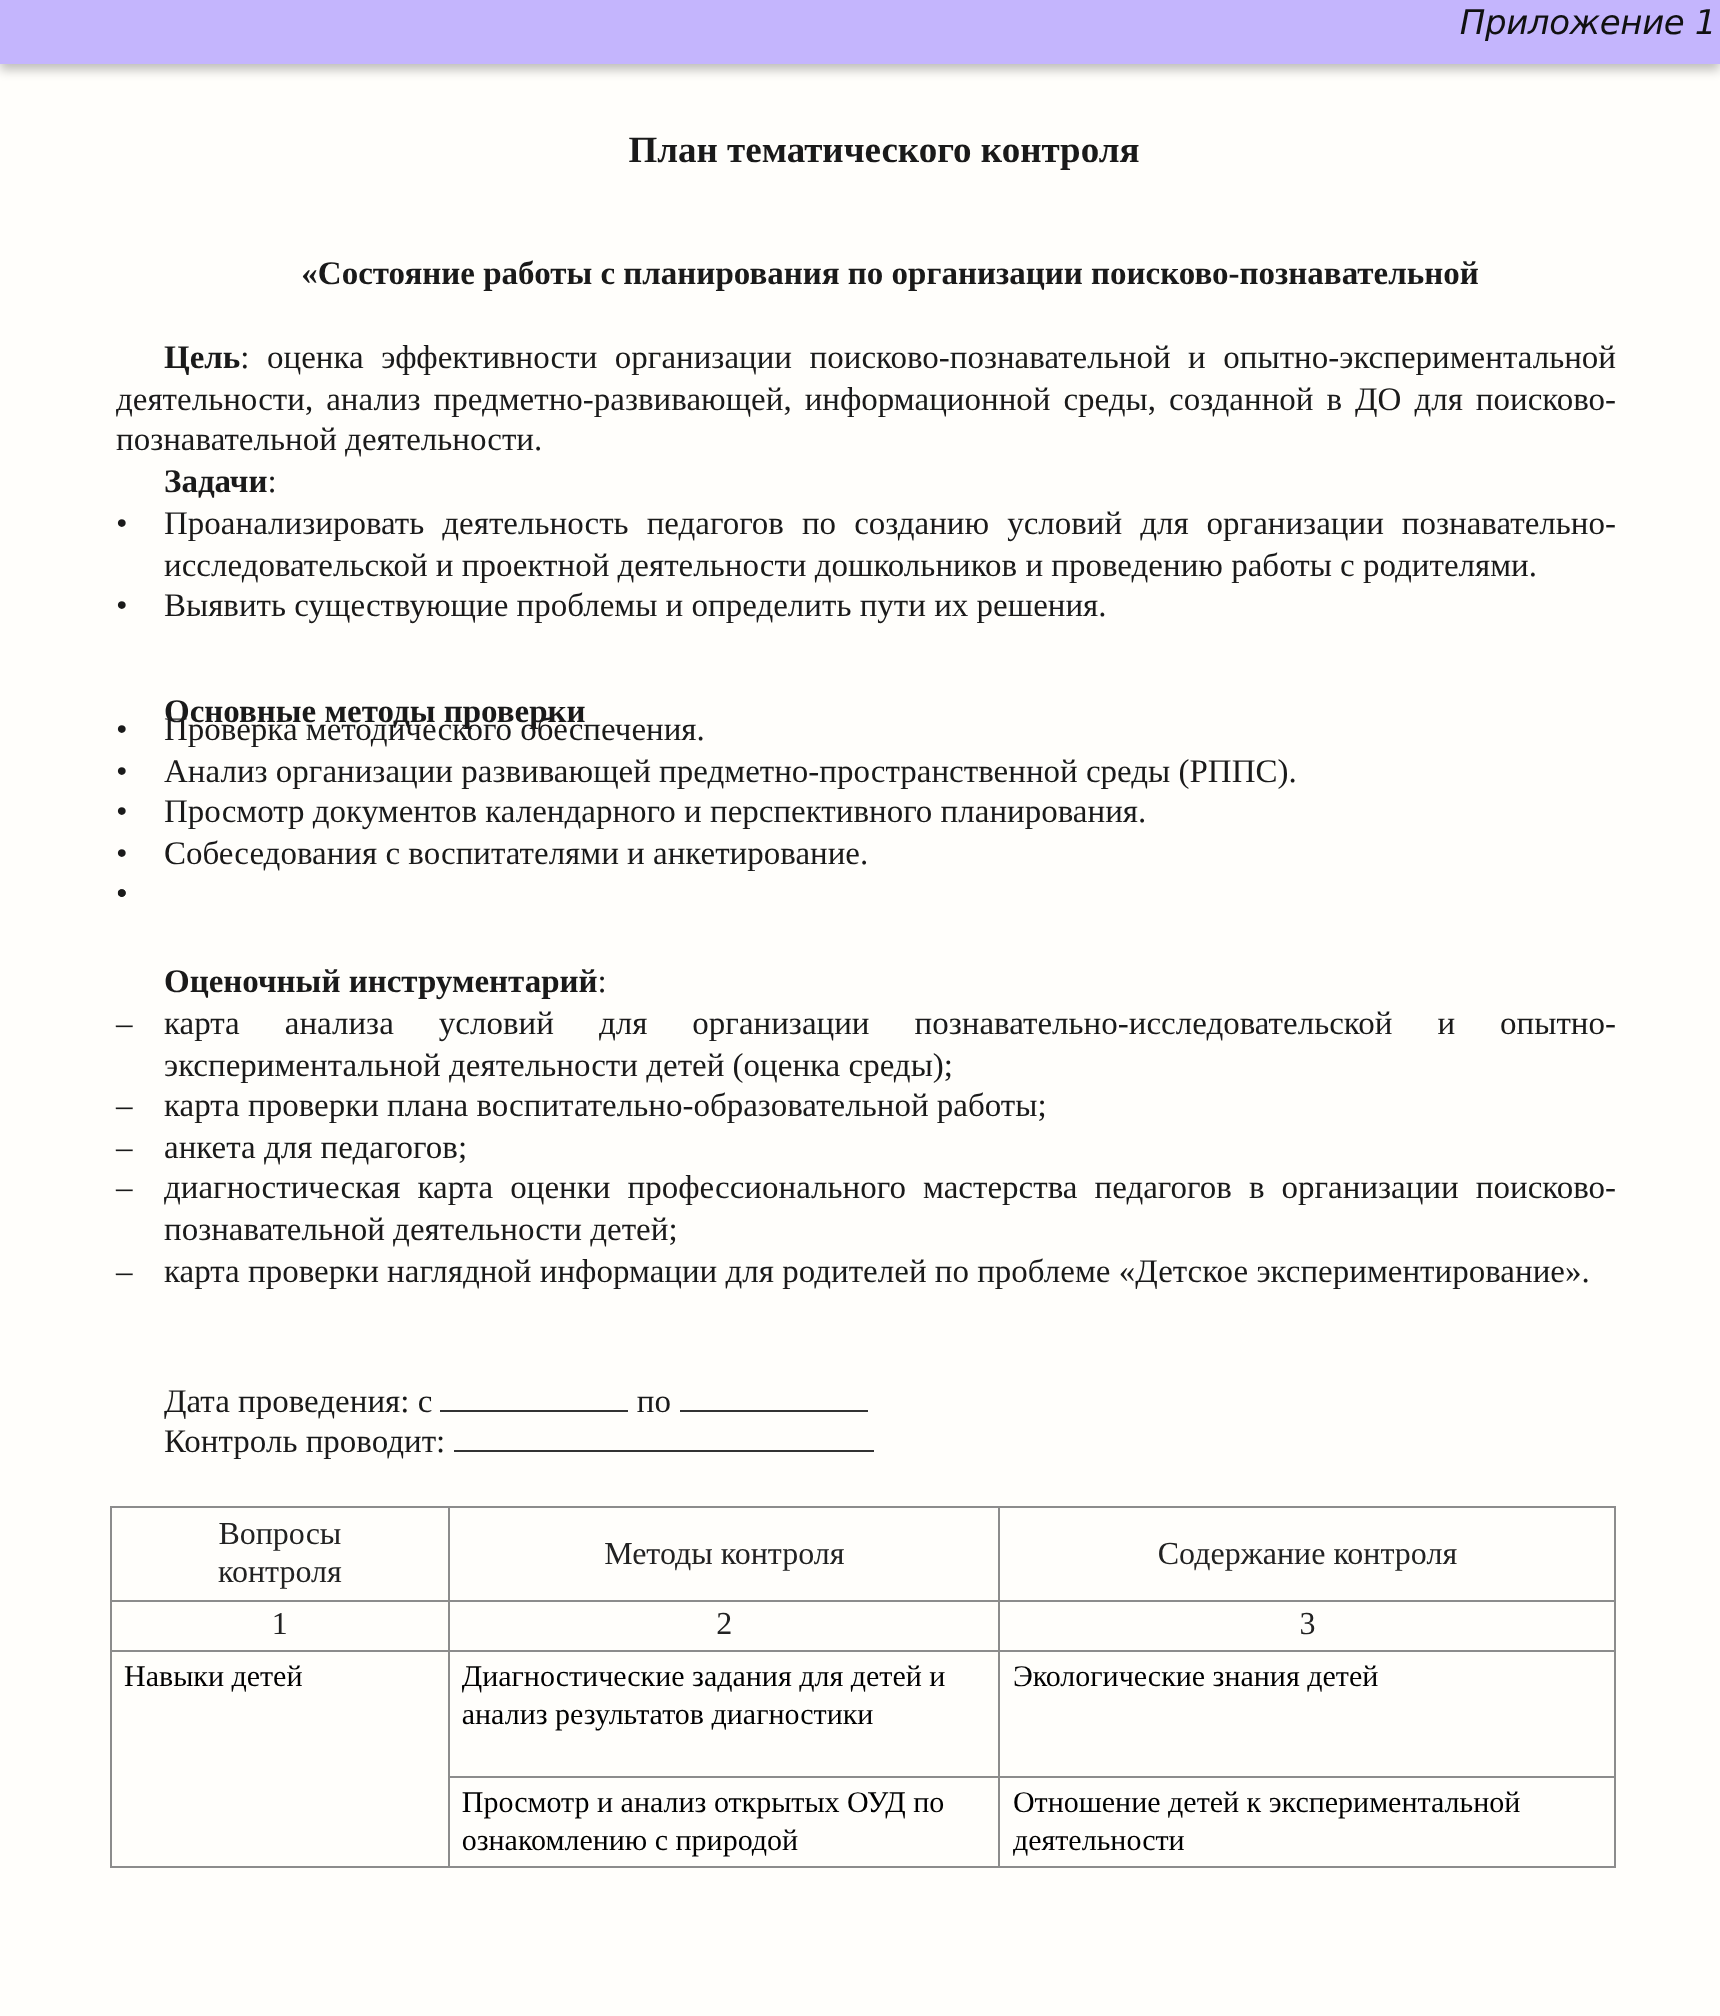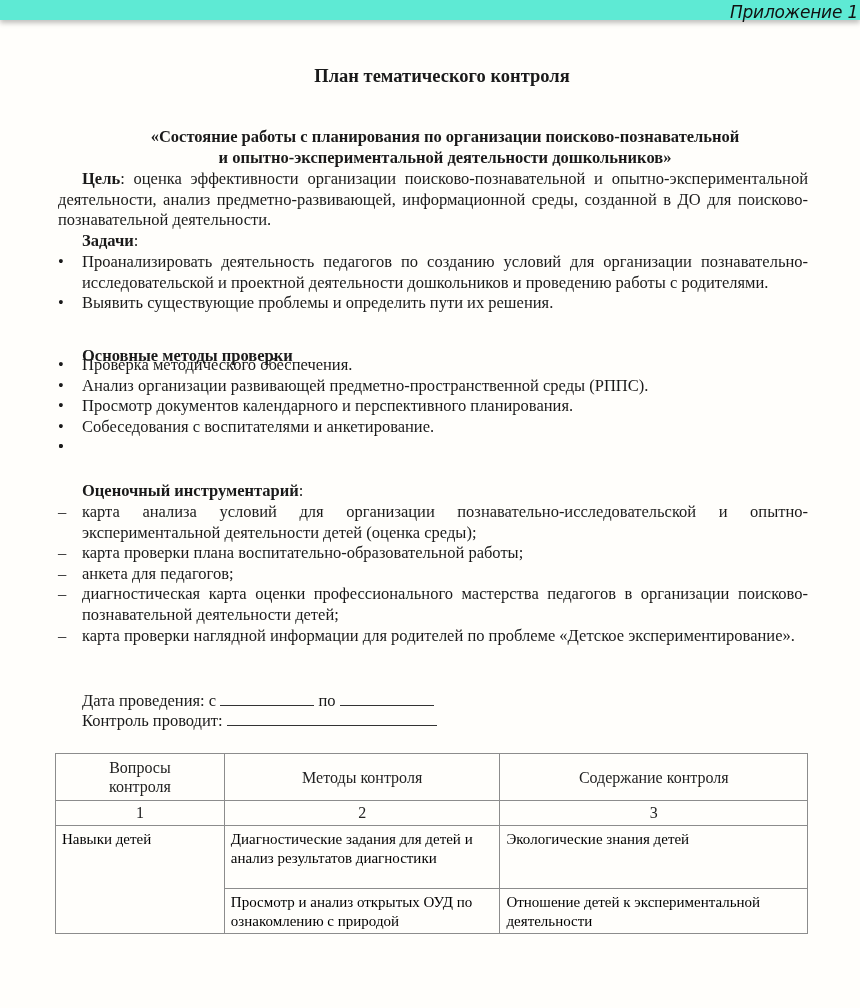--- a/index.html
+++ b/index.html
@@ -9,22 +9,22 @@
     font-family: "Liberation Serif", "DejaVu Serif", serif;
     color: #1a1a1a;
   }
   .bg-pattern {
     position: absolute; left: 0; top: 0; width: 860px; height: 1008px;
     background-image: radial-gradient(circle at 50% 50%, #fffefb 0, #fffefb 0);
     z-index: 0;
   }
   .bg-pattern svg { position: absolute; left: 0; top: 0; }
   .topbar {
-    position: absolute; left: 0; top: 0; width: 860px; height: 20px;
-    background: #5eead4;
+    position: absolute; left: 0; top: 0; width: 860px; height: 32px;
+    background: #c4b5fd;
     box-shadow: 0 3px 5px rgba(0,0,0,0.25);
     z-index: 2;
   }
   .appendix {
     position: absolute; right: 2px; top: 2px;
     font-family: "DejaVu Sans", sans-serif; font-style: italic;
     font-size: 17px; color: #111; letter-spacing: -0.2px;
   }
   .content { position: absolute; left: 0; top: 0; width: 860px; z-index: 1; }
   .title {
@@ -158,21 +158,20 @@
 <div class="topbar">
   <span class="appendix">Приложение 1</span>
 </div>
 
 <div class="content body-text">
 
   <div class="title">План тематического контроля</div>
 
   <div class="subtitle">
     <div>«Состояние работы с планирования по организации поисково-познавательной</div>
-    <div>и опытно-экспериментальной деятельности дошкольников»</div>
   </div>
 
   <div class="para" style="top:169px;">
     <b>Цель</b><span>: оценка эффективности организации поисково-познавательной и опытно-экспериментальной деятельности, анализ предметно-развивающей, информационной среды, созданной в ДО для поисково-познавательной деятельности.</span>
   </div>
 
   <div class="heading" style="top:231px;">
     <span>Задачи</span><span style="font-weight:normal">:</span>
   </div>
   <ul class="list" style="top:252px;">

